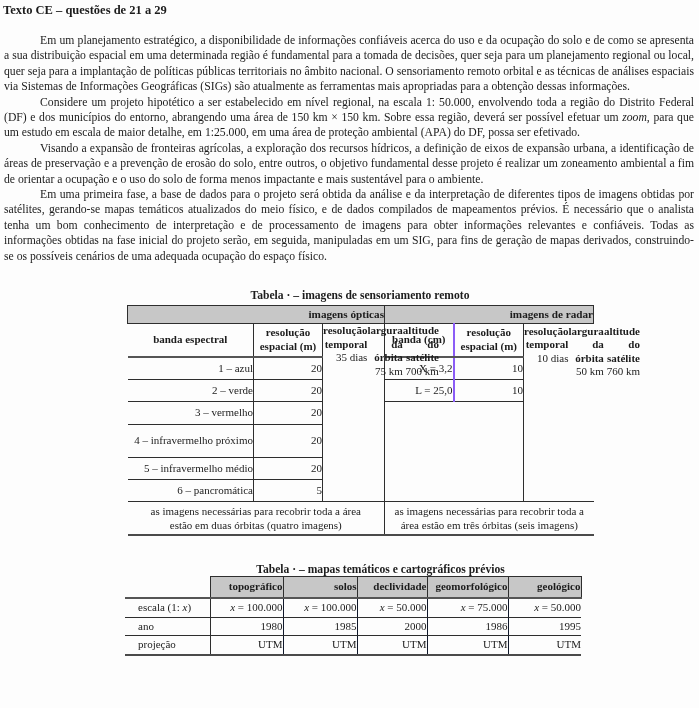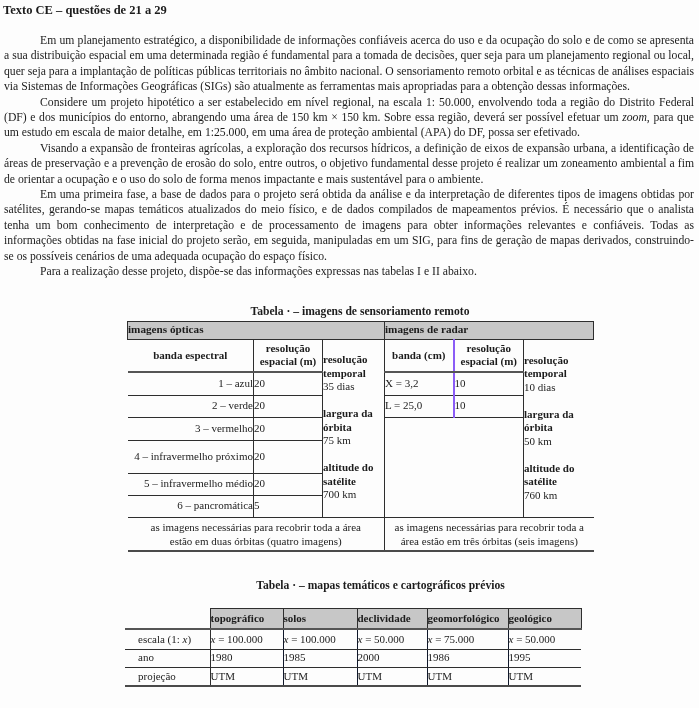--- a/index.html
+++ b/index.html
@@ -17,40 +17,40 @@
     font-size:11.7px;line-height:15.4px;
     text-align:justify;
   }
   .textblock p{margin:0;text-indent:36px;}
   .t1wrap{width:466px;margin:25px 0 0 127px;}
   .t2wrap{width:456px;margin:27px 0 0 125px;}
   .tbl-caption{
     text-align:center;font-weight:bold;font-size:11.6px;
     margin-bottom:3px;
   }
-  .t2wrap .tbl-caption{padding-left:55px;margin-bottom:16px;}
+  .t2wrap .tbl-caption{padding-left:55px;margin-bottom:0;}
   table{border-collapse:collapse;table-layout:fixed;width:100%;
         font-size:11px;line-height:13.5px;}
-  td{padding:0;vertical-align:middle;text-align:left;}
+  td{padding:0;vertical-align:middle;text-align:right;}
   
   .gband{
     border:1px solid #2e2e2e;background:#c7c7c7;
     font-weight:bold;font-size:11.2px;
   }
   .c1{border-right:1px solid #2e2e2e;text-align:right;
       padding-left:18px;text-indent:-13px;}
   .c2{border-right:1px solid #2e2e2e;}
   .c3{border-right:1px solid #2e2e2e;vertical-align:top;}
   .c4{border-right:2px solid #8b5cf6;}
   .c5{border-right:1px solid #2e2e2e;}
   .hdrcell{font-weight:bold;text-align:center;text-indent:0;padding-left:0;}
   .hb{border-bottom:2px solid #555;}
   .bb{border-bottom:1px solid #2e2e2e;}
   .filler{border-right:1px solid #2e2e2e;}
-  .specs{display:flex;flex-direction:column;justify-content:space-evenly;
+  .specs{display:flex;flex-direction:row;justify-content:space-evenly;
          height:176px;}
   .sg .sgl{font-weight:bold;}
   tr.noterow td{
     border-top:1px solid #2e2e2e;border-bottom:2px solid #4a4a4a;
     text-align:center;line-height:14px;padding:2px 0;
   }
   tr.noterow td.nleft{border-right:1px solid #2e2e2e;}
   
   .t2 .corner{border:none;border-bottom:2px solid #555;background:transparent;}
   .t2 .ghead{
@@ -69,21 +69,20 @@
 </head>
 <body>
 
 <div class="doc-heading">Texto CE – questões de 21 a 29</div>
 
 <div class="textblock">
   <p>Em um planejamento estratégico, a disponibilidade de informações confiáveis acerca do uso e da ocupação do solo e de como se apresenta a sua distribuição espacial em uma determinada região é fundamental para a tomada de decisões, quer seja para um planejamento regional ou local, quer seja para a implantação de políticas públicas territoriais no âmbito nacional. O sensoriamento remoto orbital e as técnicas de análises espaciais via Sistemas de Informações Geográficas (SIGs) são atualmente as ferramentas mais apropriadas para a obtenção dessas informações.</p>
   <p><span>Considere um projeto hipotético a ser estabelecido em nível regional, na escala 1: 50.000, envolvendo toda a região do Distrito Federal (DF) e dos municípios do entorno, abrangendo uma área de 150 km × 150 km. Sobre essa região, deverá ser possível efetuar um </span><i>zoom</i><span>, para que um estudo em escala de maior detalhe, em 1:25.000, em uma área de proteção ambiental (APA) do DF, possa ser efetivado.</span></p>
   <p>Visando a expansão de fronteiras agrícolas, a exploração dos recursos hídricos, a definição de eixos de expansão urbana, a identificação de áreas de preservação e a prevenção de erosão do solo, entre outros, o objetivo fundamental desse projeto é realizar um zoneamento ambiental a fim de orientar a ocupação e o uso do solo de forma menos impactante e mais sustentável para o ambiente.</p>
   <p>Em uma primeira fase, a base de dados para o projeto será obtida da análise e da interpretação de diferentes tipos de imagens obtidas por satélites, gerando-se mapas temáticos atualizados do meio físico, e de dados compilados de mapeamentos prévios. É necessário que o analista tenha um bom conhecimento de interpretação e de processamento de imagens para obter informações relevantes e confiáveis. Todas as informações obtidas na fase inicial do projeto serão, em seguida, manipuladas em um SIG, para fins de geração de mapas derivados, construindo-se os possíveis cenários de uma adequada ocupação do espaço físico.</p>
-  <p>Para a realização desse projeto, dispõe-se das informações expressas nas tabelas I e II abaixo.</p>
 </div>
 
 <div class="t1wrap">
   <div class="tbl-caption">Tabela · – imagens de sensoriamento remoto</div>
   <table class="t1">
     <colgroup>
       <col style="width:126px">
         <col style="width:69px">
         <col style="width:62px">
       <col style="width:69px">

